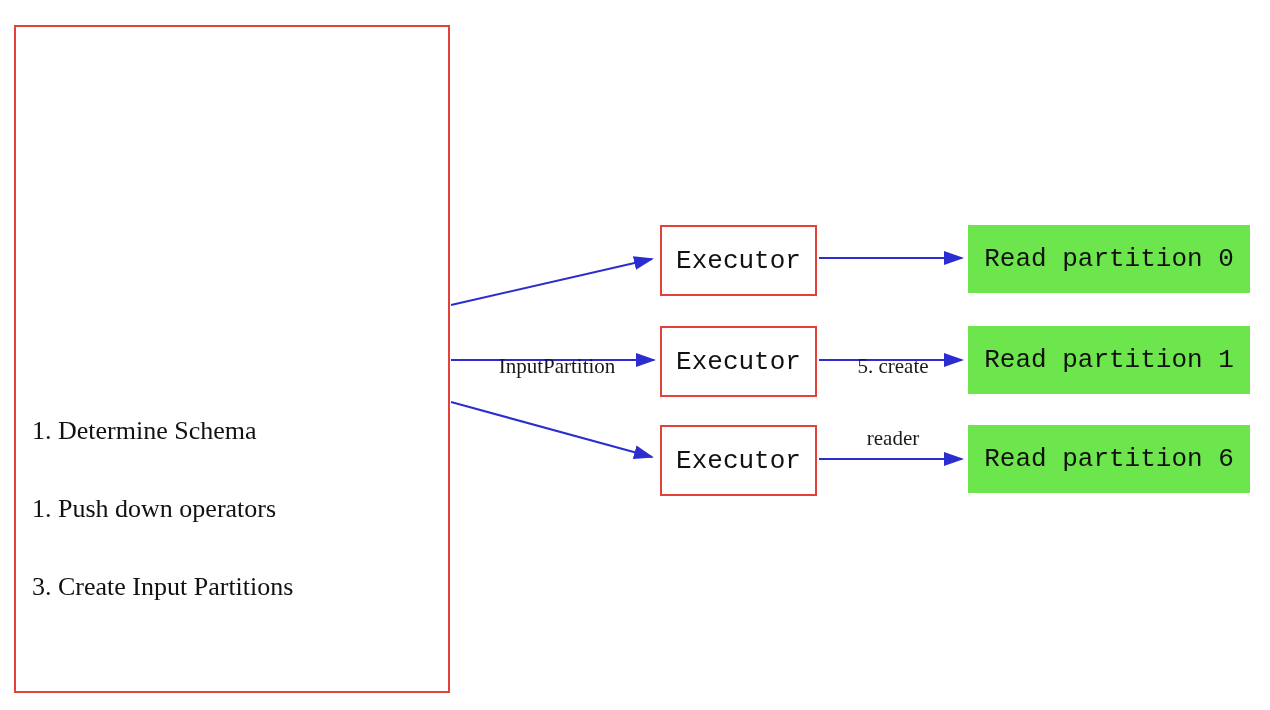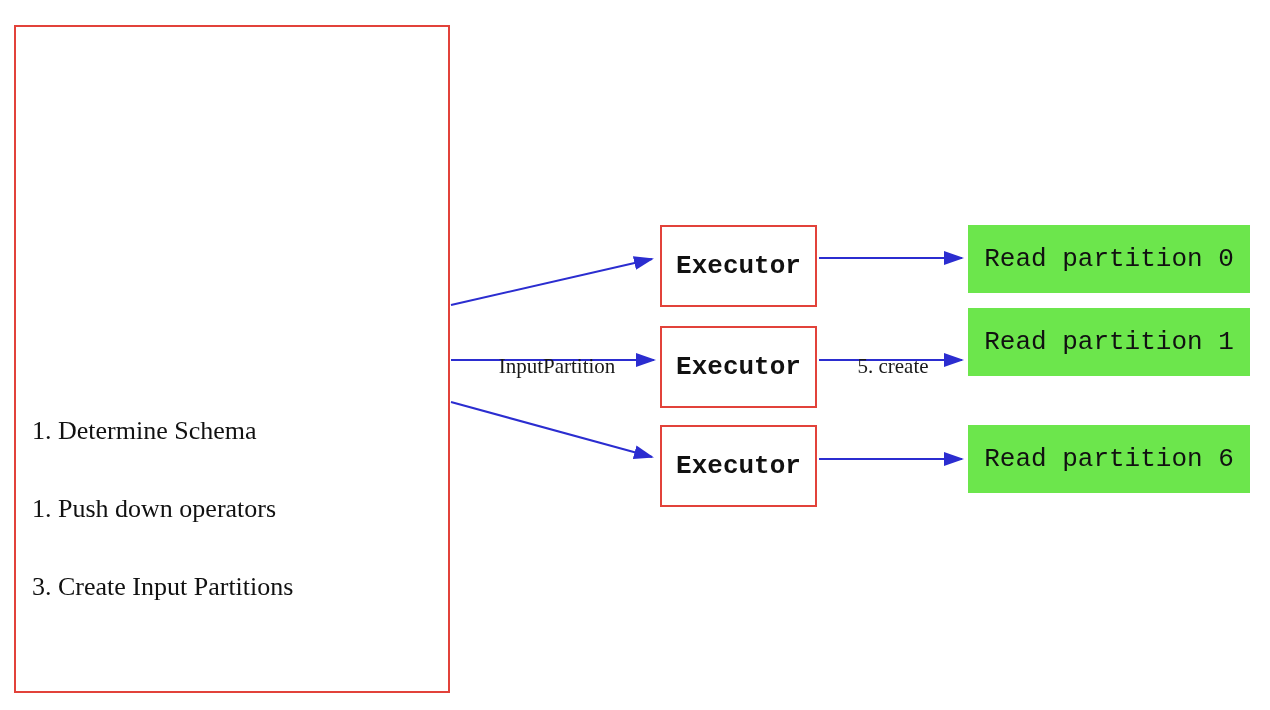--- a/index.html
+++ b/index.html
@@ -64,35 +64,34 @@
   .node {
     position: absolute;
     display: flex;
     align-items: center;
     justify-content: center;
     font-size: 26px;
     white-space: pre;
   }
   .executor {
     left: 660px;
-    width: 157px; height: 82px;
+    width: 157px; height: 71px;
     border: 2px solid var(--box-border);
     background: #ffffff;
-    font-weight: bold;
   }
   .executor.e0 { top: 225px; }
   .executor.e1 { top: 326px; }
   .executor.e2 { top: 425px; }
   .partition {
     left: 968px;
     width: 282px; height: 68px;
     background: var(--partition-fill);
   }
   .partition.p0 { top: 225px; }
-  .partition.p1 { top: 308px; }
+  .partition.p1 { top: 326px; }
   .partition.p2 { top: 425px; }
 
   .edge-label {
     position: absolute;
     top: 306px;
     width: 220px;
     text-align: center;
     font-family: "Liberation Serif", "DejaVu Serif", serif;
     font-size: 21px;
     line-height: 24px;
@@ -146,15 +145,16 @@
   </div>
   <div class="node partition p2">
     <span>Read partition 6</span>
   </div>
 
   <div class="edge-label serialize">
     <div>InputPartition</div>
   </div>
   <div class="edge-label reader">
     <div>5. create</div>
+    <div>reader</div>
   </div>
 
 </div>
 
 </body></html>

